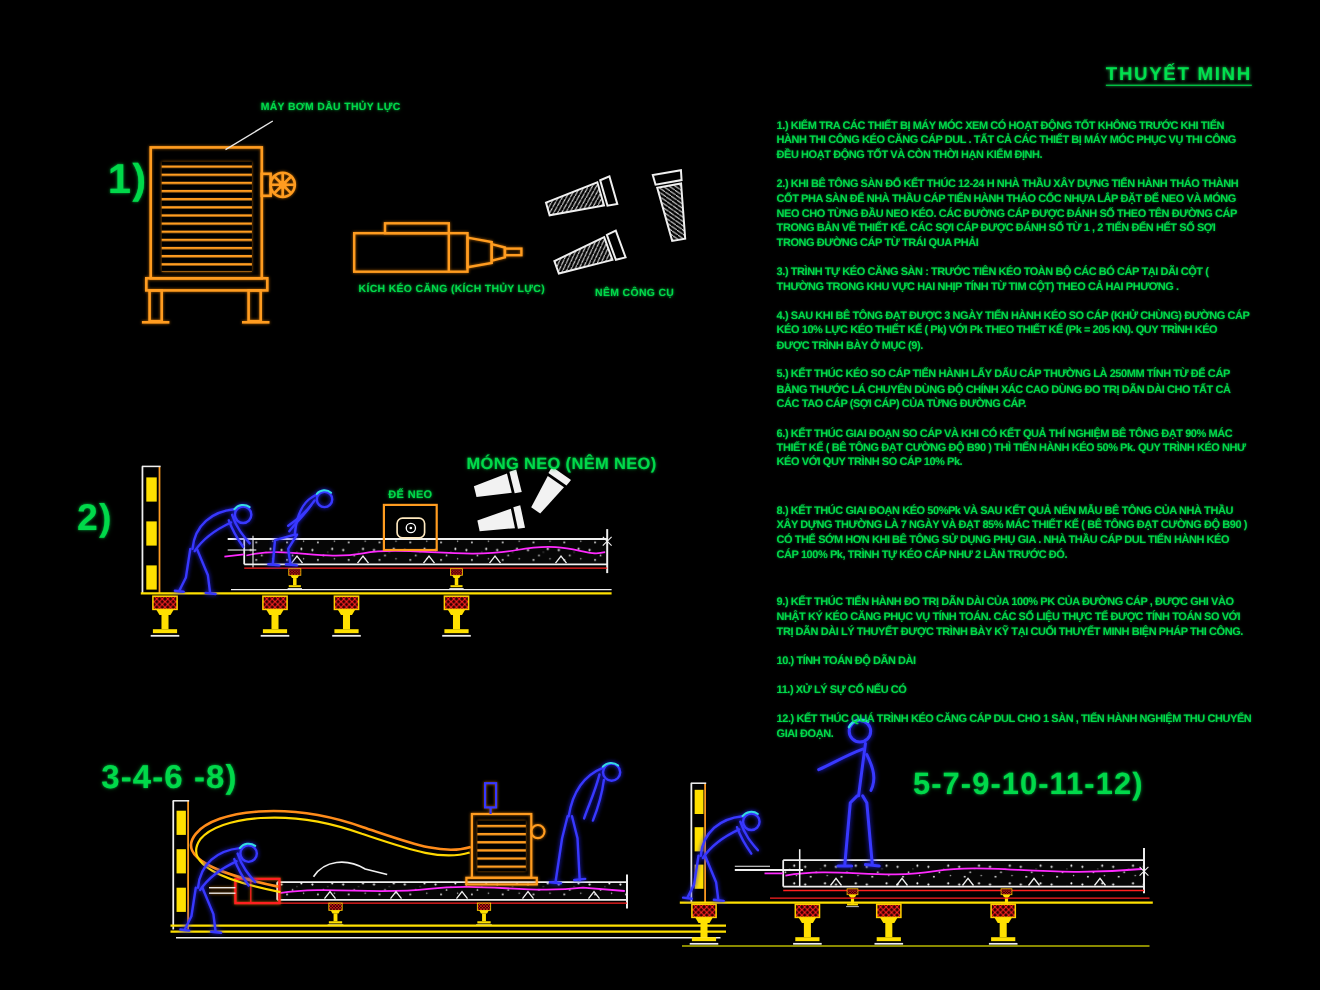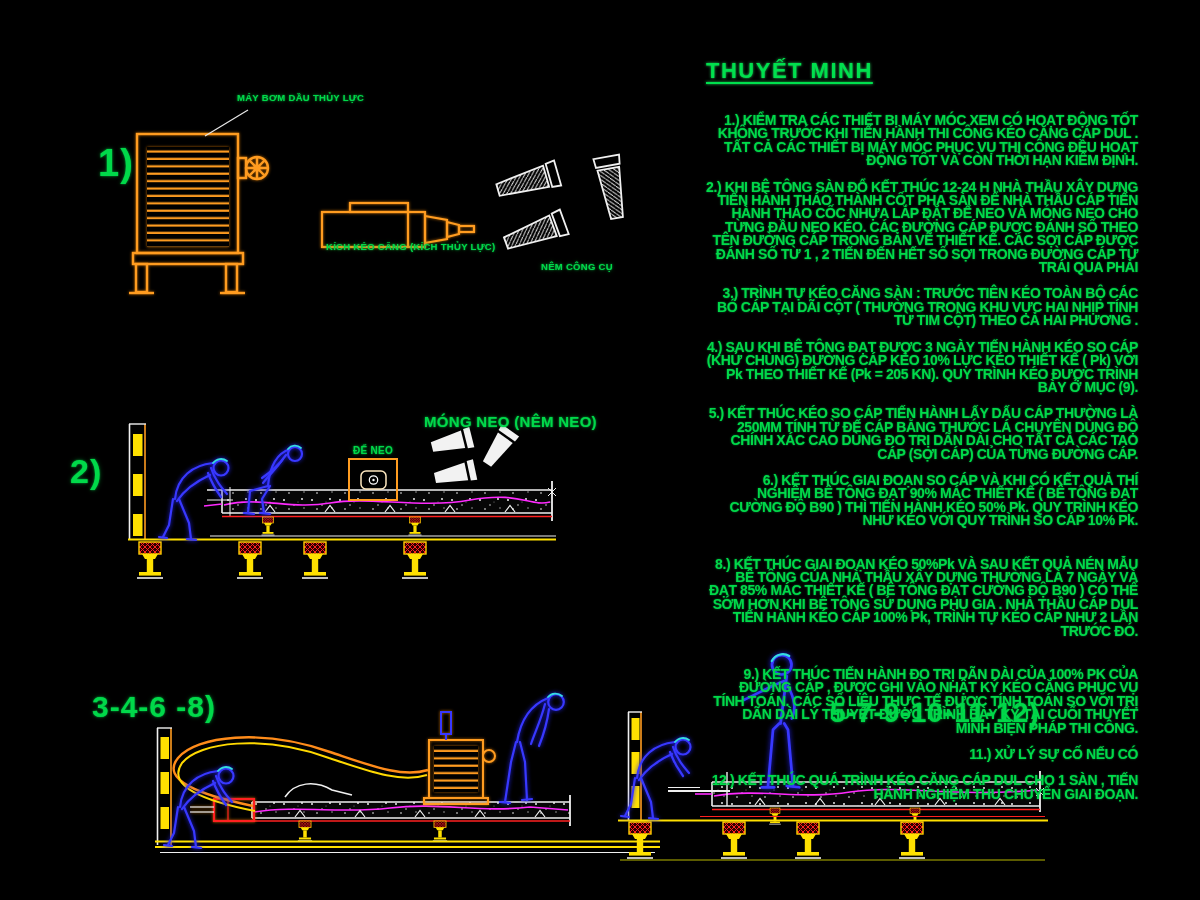--- a/index.html
+++ b/index.html
@@ -3,25 +3,25 @@
 <meta charset="utf-8">
 <style>
   html,body{margin:0;padding:0;background:#000;}
   #canvas{position:relative;width:1200px;height:900px;background:#000;overflow:hidden;
           font-family:"Liberation Sans",sans-serif;}
   .glabel{position:absolute;color:#00d94a;font-weight:bold;white-space:nowrap;
           text-shadow:0 0 2px rgba(0,200,70,.8),0 0 5px rgba(0,160,60,.45);}
   .num{font-size:34px;letter-spacing:1px;}
   .small{font-size:9.5px;letter-spacing:.3px;}
   #notes{position:absolute;left:706px;top:58px;width:432px;}
-  #notes h1{margin:0 0 30px 0;text-align:left;color:#00e04e;font-size:22px;
+  #notes h1{margin:0 0 30px 0;text-align:right;color:#00e04e;font-size:17px;
             letter-spacing:1.5px;text-decoration:underline;text-underline-offset:4px;
             text-shadow:0 0 3px rgba(40,255,110,.8);}
-  .note{margin:0 0 13px 0;color:#00d94a;font-size:14px;font-weight:bold;line-height:13.4px;
-        letter-spacing:-0.4px;text-shadow:0 0 2px rgba(0,190,70,.7);text-align:right;}
+  .note{margin:0 0 13px 0;color:#00d94a;font-size:10px;font-weight:bold;line-height:13.4px;
+        letter-spacing:-0.4px;text-shadow:0 0 2px rgba(0,190,70,.7);}
   .note.sp{margin-bottom:30px;margin-top:12px;}
   svg.scene{position:absolute;overflow:visible;}
   .worker{filter:drop-shadow(0 0 2px #2222ee);}
   .machine{filter:drop-shadow(0 0 1.5px rgba(255,140,0,.7));}
 </style>
 </head>
 <body>
 
 <div id="canvas">
 
@@ -290,37 +290,38 @@
       <use href="#prop" transform="translate(808,822)"></use>
       <use href="#prop" transform="translate(912,822)"></use>
       <line x1="620" y1="860" x2="1045" y2="860" stroke="#b8b800" stroke-width="1.2"></line>
     </g>
     <use class="worker" href="#bendworker" transform="translate(625,816)"></use>
     <use class="worker" href="#standworker" transform="translate(768,786) scale(1.25)"></use>
   </svg>
 
   <div class="glabel num" style="left:98px;top:142px;font-size:38px">1)</div>
   <div class="glabel small" style="left:237px;top:92px">MÁY BƠM DẦU THỦY LỰC</div>
-  <div class="glabel small" style="left:326px;top:241px">KÍCH KÉO CĂNG (KÍCH THỦY LỰC)</div>
+  <div class="glabel small" style="left:326px;top:257px">KÍCH KÉO CĂNG (KÍCH THỦY LỰC)</div>
   <div class="glabel small" style="left:541px;top:261px">NÊM CÔNG CỤ</div>
 
   <div class="glabel num" style="left:70px;top:452px">2)</div>
   <div class="glabel small" style="left:353px;top:445px;font-size:10px">ĐẾ NEO</div>
   <div class="glabel small" style="left:424px;top:413px;font-size:15px">MÓNG NEO (NÊM NEO)</div>
 
   <div class="glabel num" style="left:92px;top:690px;font-size:30px">3-4-6 -8)</div>
   <div class="glabel num" style="left:830px;top:697px;font-size:28px">5-7-9-10-11-12)</div>
 
   <div id="notes">
     <h1>THUYẾT MINH</h1>
     <p class="note">1.) KIỂM TRA CÁC THIẾT BỊ MÁY MÓC XEM CÓ HOẠT ĐỘNG TỐT KHÔNG TRƯỚC KHI TIẾN HÀNH THI CÔNG KÉO CĂNG CÁP DUL . TẤT CẢ CÁC THIẾT BỊ MÁY MÓC PHỤC VỤ THI CÔNG ĐỀU HOẠT ĐỘNG TỐT VÀ CÒN THỜI HẠN KIỂM ĐỊNH.</p>
     <p class="note">2.) KHI BÊ TÔNG SÀN ĐỔ KẾT THÚC 12-24 H NHÀ THẦU XÂY DỰNG TIẾN HÀNH THÁO THÀNH CỐT PHA SÀN ĐỂ NHÀ THẦU CÁP TIẾN HÀNH THÁO CỐC NHỰA LẮP ĐẶT ĐẾ NEO VÀ MÓNG NEO CHO TỪNG ĐẦU NEO KÉO. CÁC ĐƯỜNG CÁP ĐƯỢC ĐÁNH SỐ THEO TÊN ĐƯỜNG CÁP TRONG BẢN VẼ THIẾT KẾ. CÁC SỢI CÁP ĐƯỢC ĐÁNH SỐ TỪ 1 , 2 TIẾN ĐẾN HẾT SỐ SỢI TRONG ĐƯỜNG CÁP TỪ TRÁI QUA PHẢI</p>
     <p class="note">3.) TRÌNH TỰ KÉO CĂNG SÀN : TRƯỚC TIÊN KÉO TOÀN BỘ CÁC BÓ CÁP TẠI DÃI CỘT ( THƯỜNG TRONG KHU VỰC HAI NHỊP TÍNH TỪ TIM CỘT) THEO CẢ HAI PHƯƠNG .</p>
     <p class="note">4.) SAU KHI BÊ TÔNG ĐẠT ĐƯỢC 3 NGÀY TIẾN HÀNH KÉO SO CÁP (KHỬ CHÙNG) ĐƯỜNG CÁP KÉO 10% LỰC KÉO THIẾT KẾ ( Pk) VỚI Pk THEO THIẾT KẾ (Pk = 205 KN). QUY TRÌNH KÉO ĐƯỢC TRÌNH BÀY Ở MỤC (9).</p>
     <p class="note">5.) KẾT THÚC KÉO SO CÁP TIẾN HÀNH LẤY DẤU CÁP THƯỜNG LÀ 250MM TÍNH TỪ ĐẾ CÁP BẰNG THƯỚC LÁ CHUYÊN DÙNG ĐỘ CHÍNH XÁC CAO DÙNG ĐO TRỊ DÃN DÀI CHO TẤT CẢ CÁC TAO CÁP (SỢI CÁP) CỦA TỪNG ĐƯỜNG CÁP.</p>
     <p class="note sp">6.) KẾT THÚC GIAI ĐOẠN SO CÁP VÀ KHI CÓ KẾT QUẢ THÍ NGHIỆM BÊ TÔNG ĐẠT 90% MÁC THIẾT KẾ ( BÊ TÔNG ĐẠT CƯỜNG ĐỘ B90 ) THÌ TIẾN HÀNH KÉO 50% Pk. QUY TRÌNH KÉO NHƯ KÉO VỚI QUY TRÌNH SO CÁP 10% Pk.</p>
     <p class="note sp">8.) KẾT THÚC GIAI ĐOẠN KÉO 50%Pk VÀ SAU KẾT QUẢ NÉN MẪU BÊ TÔNG CỦA NHÀ THẦU XÂY DỰNG THƯỜNG LÀ 7 NGÀY VÀ ĐẠT 85% MÁC THIẾT KẾ ( BÊ TÔNG ĐẠT CƯỜNG ĐỘ B90 ) CÓ THỂ SỚM HƠN KHI BÊ TÔNG SỬ DỤNG PHỤ GIA . NHÀ THẦU CÁP DUL TIẾN HÀNH KÉO CÁP 100% Pk,  TRÌNH TỰ KÉO CÁP NHƯ 2 LẦN TRƯỚC ĐÓ.</p>
     <p class="note">9.) KẾT THÚC TIẾN HÀNH ĐO TRỊ DÃN DÀI CỦA 100% PK CỦA ĐƯỜNG CÁP , ĐƯỢC GHI VÀO NHẬT KÝ KÉO CĂNG PHỤC VỤ TÍNH TOÁN. CÁC SỐ LIỆU THỰC TẾ ĐƯỢC TÍNH TOÁN SO VỚI TRỊ DÃN DÀI LÝ THUYẾT ĐƯỢC TRÌNH BÀY KỸ TẠI CUỐI THUYẾT MINH BIỆN PHÁP THI CÔNG.</p>
+    <p class="note">10.) TÍNH TOÁN ĐỘ DÃN DÀI</p>
     <p class="note">11.) XỬ LÝ SỰ CỐ NẾU CÓ</p>
     <p class="note">12.) KẾT THÚC  QUÁ TRÌNH KÉO CĂNG CÁP DUL CHO 1 SÀN , TIẾN HÀNH NGHIỆM THU CHUYỂN GIAI ĐOẠN.</p>
   </div>
 
 </div>
 
 </body></html>

